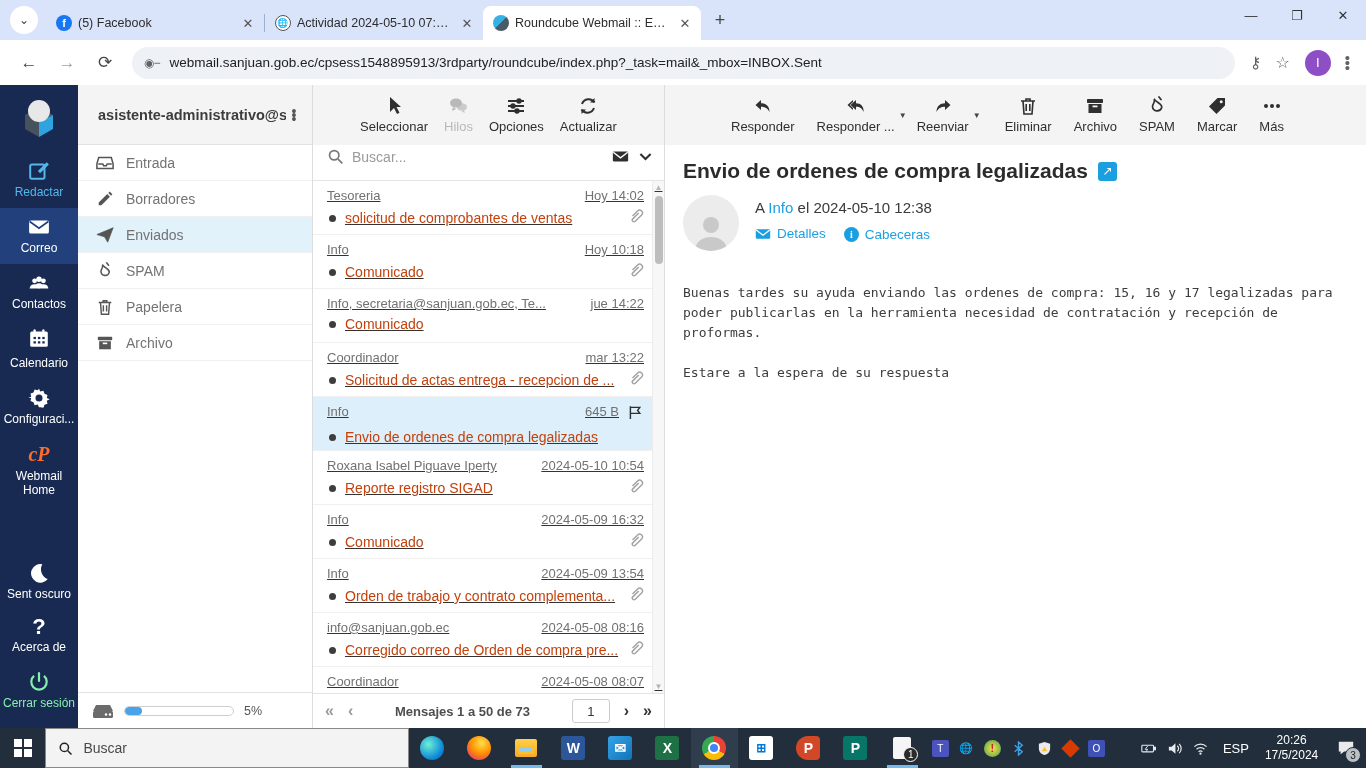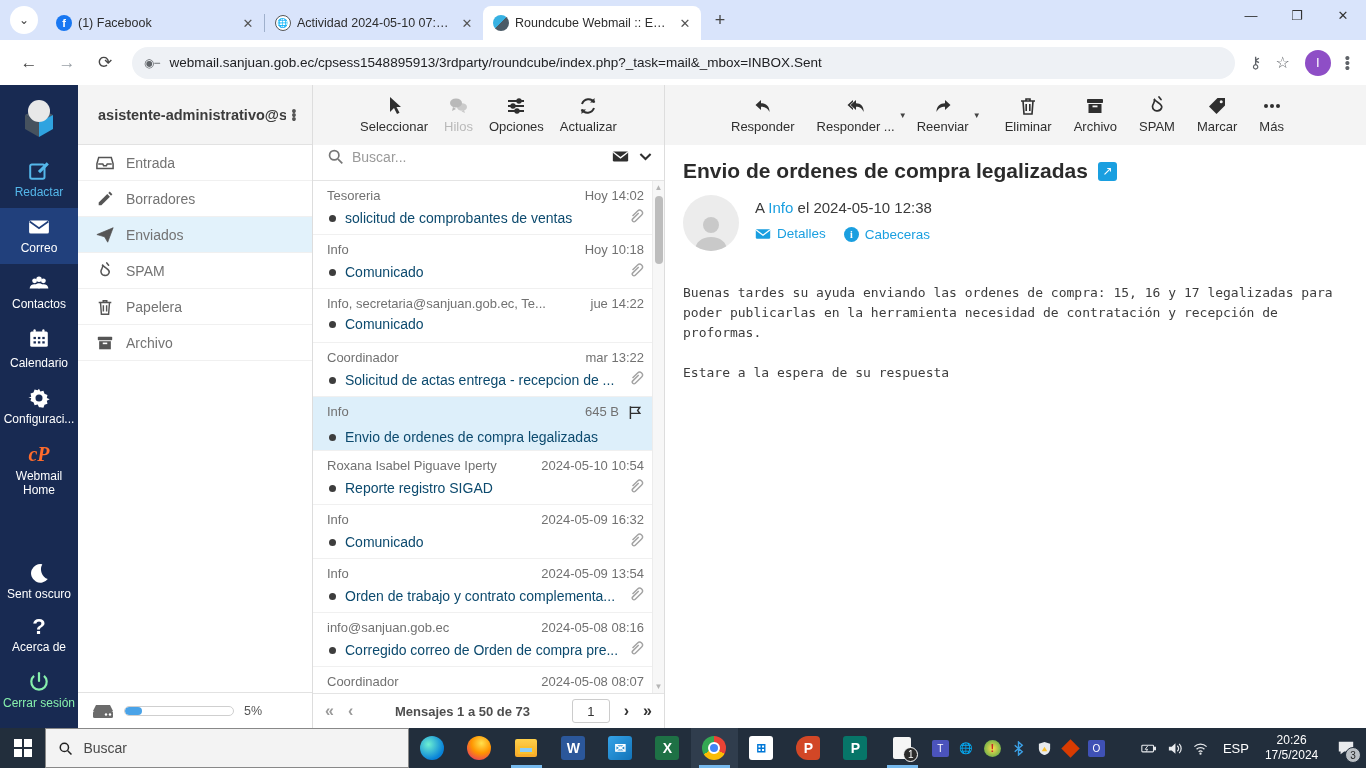--- a/index.html
+++ b/index.html
@@ -72,28 +72,28 @@
   .tbtn svg { width:20px; height:20px; }
   .tbtn.disabled { color:#b9b9b9; }
   .tbtn .caret { position:absolute; right:-6px; bottom:18px; font-size:8px; color:#444; }
   .search-row { height:36px; border-bottom:1px solid #e4e4e4; display:flex; align-items:center; padding:0 10px 12px 14px; gap:8px; flex:none; }
   .search-row svg { width:17px; height:17px; color:#777; flex:none; }
   .search-input { flex:1; border:none; outline:none; font-size:14px; color:#333; font-family:"Liberation Sans",sans-serif; background:transparent; }
   .search-input::placeholder { color:#9a9a9a; }
   .search-mail { color:#2f2f2f !important; }
   .search-chev { color:#2f2f2f !important; }
 
-  .msg-scroll { flex:1; display:flex; min-height:0; }
+  .msg-scroll { flex:1; display:flex; min-height:0;text-decoration:underline; }
   .msg-list { flex:1; overflow:hidden; }
   .msg { height:54px; padding:7px 8px 0 14px; border-bottom:1px solid #f0f0f0; }
   .msg.sel { background:#ddeffa; }
   .m-top { display:flex; font-size:13px; color:#717171; }
   .m-from { flex:1; white-space:nowrap; overflow:hidden; text-overflow:ellipsis; margin-right:6px; }
   .m-date { flex:none; }
-  .m-bot { display:flex; align-items:center; margin-top:5px; font-size:14px; color:#0c4a6e; }
+  .m-bot { display:flex; align-items:center; margin-top:5px; font-size:14px; color:#c2410c; }
   .m-dot { width:7px; height:7px; background:#3d3d3d; border-radius:50%; margin:0 9px 0 2px; flex:none; }
   .m-subj { flex:1; white-space:nowrap; overflow:hidden; text-overflow:ellipsis; }
   .m-att { color:#a3a3a3; flex:none; margin-left:4px; }
   .m-att svg,.m-flag svg { width:17px; height:17px; }
   .m-flag { color:#2f2f2f; flex:none; margin-left:4px; }
 
   .list-sb { width:12px; background:#f7f7f7; border-left:1px solid #ececec; display:flex; flex-direction:column; align-items:center; flex:none; }
   .sb-arrow { color:#b5b5b5; font-size:8px; padding:2px 0; }
   .sb-thumb { width:8px; height:68px; background:#bdbdbd; border-radius:4px; margin-top:2px; }
   .sb-spacer { flex:1; }
@@ -173,21 +173,21 @@
 </style>
 </head>
 <body>
 
 <div class="screen">
 
   <div class="tabstrip">
     <div class="tab-search">⌄</div>
     <div class="tab">
       <span class="favicon fav-fb">f</span>
-      <span class="tlabel">(1) Facebook</span>
+      <span class="tlabel">(5) Facebook</span>
       <span class="tclose">✕</span>
     </div>
     <div class="tab-sep"></div>
     <div class="tab">
       <span class="favicon fav-globe">🌐</span>
       <span class="tlabel">Actividad 2024-05-10 07:30:00</span>
       <span class="tclose">✕</span>
     </div>
     <div class="tab active">
       <span class="favicon fav-rc"></span>

